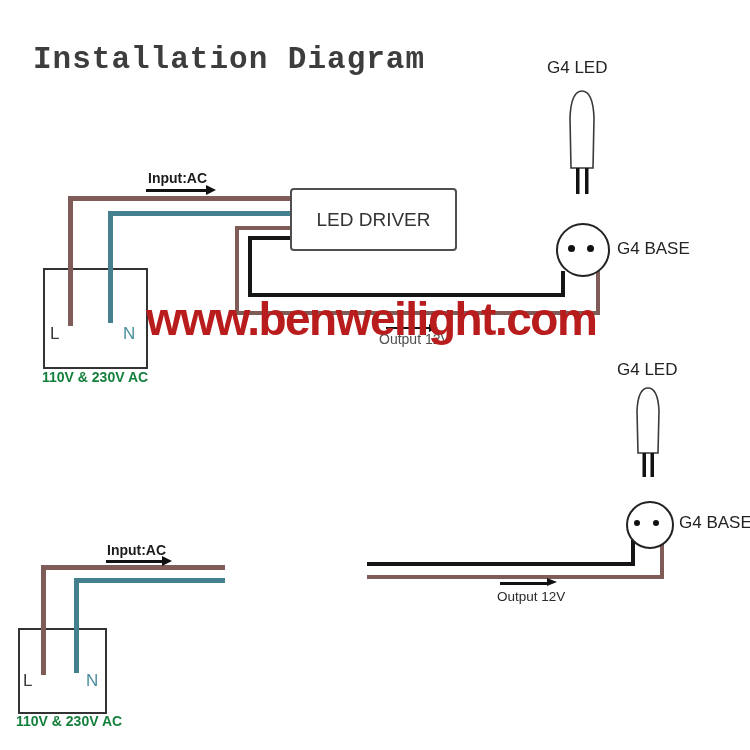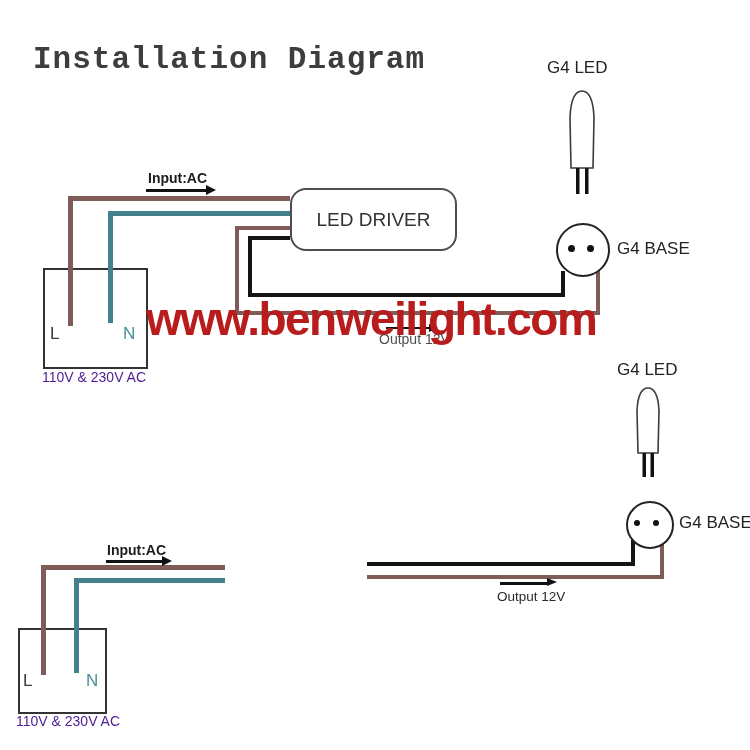--- a/index.html
+++ b/index.html
@@ -6,32 +6,32 @@
   #canvas{position:relative;width:750px;height:750px;background:#ffffff;overflow:hidden;
           font-family:"Liberation Sans",sans-serif;}
   .abs{position:absolute;}
   .wire{position:absolute;z-index:2;}
   .wire.live{background:#805c58;}
   .wire.neutral{background:#44808d;}
   .wire.out-black{background:#151515;}
   .label{position:absolute;color:#2b2b2b;white-space:nowrap;z-index:4;}
   .page-title{position:absolute;left:33px;top:42px;font-family:Liberation Mono, monospace;
               font-weight:bold;font-size:31px;color:#3d3d3d;letter-spacing:1px;z-index:4;}
-  .device-box{position:absolute;background:#fff;border:2px solid #4f4f4f;border-radius:16px;
+  .device-box{position:absolute;background:#fff;border:2px solid #4f4f4f;border-radius:4px;
               display:flex;align-items:center;justify-content:center;color:#333;z-index:3;}
   .socket-box{position:absolute;background:#fff;border:2px solid #333;z-index:1;}
   .slot{position:absolute;background:#fff;border:2px solid #222;border-radius:1px;}
   .base-circle{position:absolute;background:#fff;border:2px solid #222;border-radius:50%;z-index:3;}
   .base-dot{position:absolute;background:#111;border-radius:50%;z-index:4;}
   .arrow-shaft{position:absolute;background:#111;z-index:4;}
   .arrow-head{position:absolute;width:0;height:0;border-top:5px solid transparent;
               border-bottom:5px solid transparent;border-left:10px solid #111;z-index:4;}
   .io-label{font-size:14px;font-weight:bold;color:#1c1c1c;}
   .comp-label{font-size:17px;color:#232323;}
-  .caption{font-size:14px;color:#4c1d95;}
+  .caption{font-size:14px;color:#15803d;font-weight:bold;}
   .watermark{position:absolute;left:146px;top:292px;font-size:46px;font-weight:bold;
              color:#b91c1c;letter-spacing:-1.5px;white-space:nowrap;z-index:6;}
   .out-label-top{font-size:14px;color:#4f4f4f;z-index:3;}
   .out-label-bot{font-size:13.5px;color:#2a2a2a;}
   .ln{font-size:17px;}
   svg{display:block;}
 </style>
 </head>
 <body>
 

